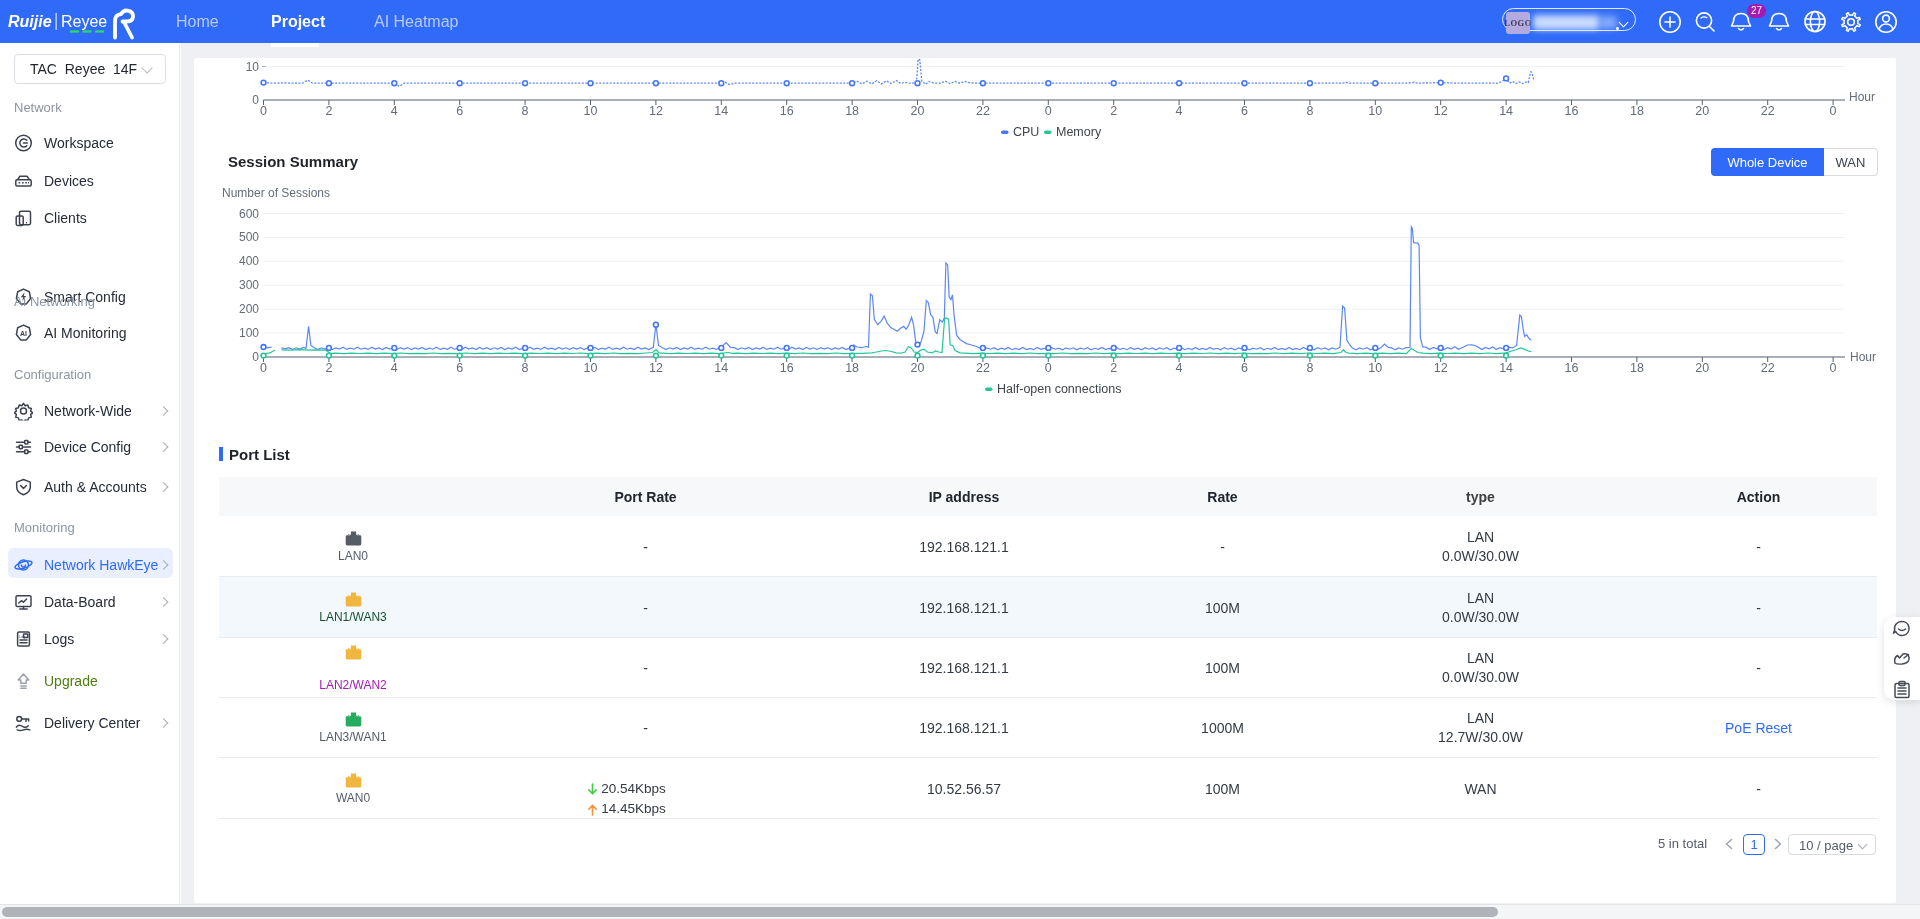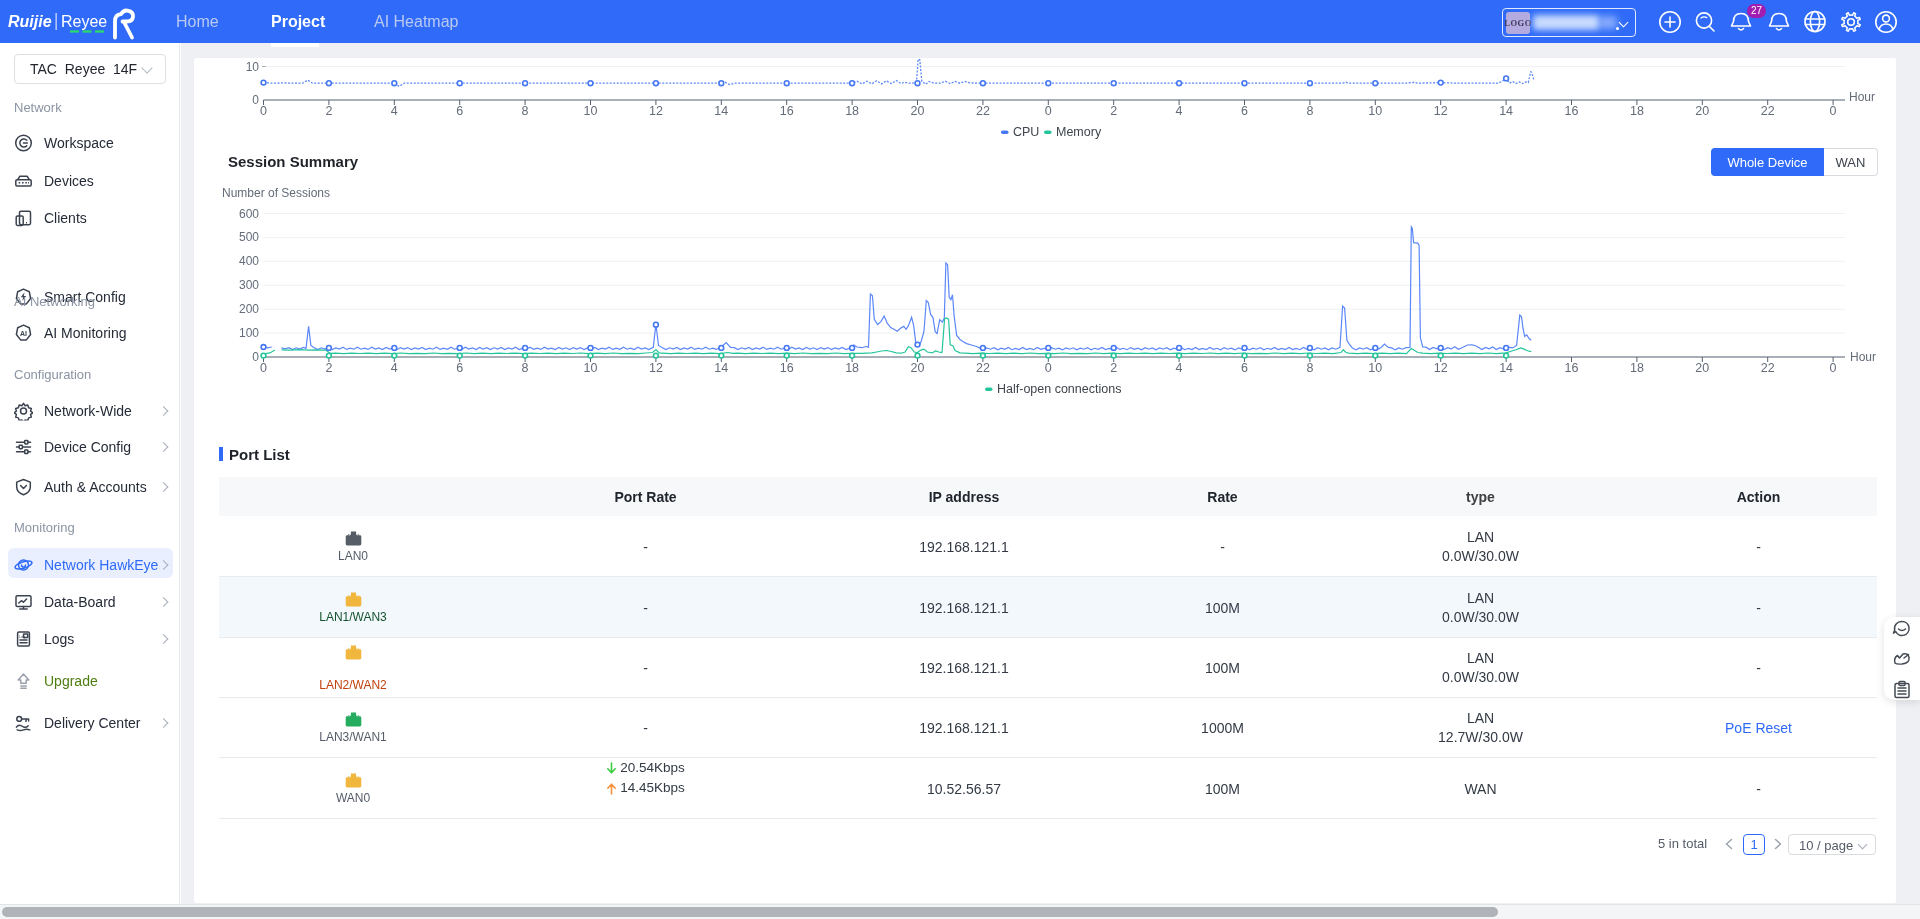--- a/index.html
+++ b/index.html
@@ -36,21 +36,21 @@
     <g fill="none" stroke="#ffffff" stroke-width="3.8" stroke-linecap="round" stroke-linejoin="round">
       <path d="M115 37.5 V21.5 Q115 14.5 121 14.2 Q123.5 9.5 128.5 10.8 Q133.5 12 133 16.8 Q132.5 21.5 127 21.5 L122.5 21.5"></path>
       <path d="M124 22 L132 37.5"></path>
     </g>
   </svg>
   <div class="tab" style="left:176px;">Home</div>
   <div class="tab" style="left:271px;color:#ffffff;font-weight:bold;">Project</div>
   <div class="tab" style="left:374px;">AI Heatmap</div>
   <div style="position:absolute;left:271px;top:43px;width:48px;height:4px;background:#ffffff;"></div>
 
-  <div style="position:absolute;left:1502px;top:8px;width:134px;height:29px;border:1px solid rgba(255,255,255,0.85);border-radius:4px;padding-left:12px;">
+  <div style="position:absolute;left:1502px;top:8px;width:134px;height:23px;border:1px solid rgba(255,255,255,0.85);border-radius:12px;padding-left:12px;">
     <div style="position:absolute;left:3px;top:2.5px;width:24px;height:22px;background:#b3abdf;border-radius:3px;color:#40395e;font-size:8.5px;font-weight:bold;font-family:'Liberation Serif',serif;display:flex;align-items:center;justify-content:center;letter-spacing:0.5px;">LOGO</div>
     <div style="position:absolute;left:30px;top:6px;width:66px;height:15px;background:rgba(228,238,255,0.85);border-radius:2px;filter:blur(3px);"></div>
     <div style="position:absolute;left:96px;top:7px;width:18px;height:13px;background:rgba(205,223,255,0.55);border-radius:2px;filter:blur(3.5px);"></div>
     <div style="position:absolute;left:113px;top:18px;width:3px;height:3px;background:#fff;border-radius:50%;"></div>
     <div style="position:absolute;right:8px;top:10px;width:7px;height:7px;border-right:1.4px solid #fff;border-bottom:1.4px solid #fff;transform:rotate(45deg);"></div>
   </div>
 
   <svg width="260" height="43" style="position:absolute;left:1655px;top:0" fill="none" stroke="#ffffff" stroke-width="1.6" stroke-linecap="round" stroke-linejoin="round">
     <circle cx="15" cy="22" r="10.2"></circle>
     <line x1="15" y1="17" x2="15" y2="27"></line>
@@ -433,21 +433,21 @@
 <div class="cell" style="left:804px;top:577px;width:320px;height:61px;font-size:14px;color:#333a44;">192.168.121.1</div>
 <div class="cell" style="left:1124px;top:577px;width:197px;height:61px;font-size:14px;color:#333a44;">100M</div>
 <div class="cell" style="left:1321px;top:577px;width:319px;height:61px;font-size:14px;color:#333a44;line-height:19px;">LAN<br>0.0W/30.0W</div>
 <div class="cell" style="left:1640px;top:577px;width:237px;height:61px;font-size:14px;color:#333a44;">-</div>
 <div style="position:absolute;left:219px;top:697px;width:1658px;height:1px;background:#e9ecef;"></div>
 <div style="position:absolute;left:219px;top:638px;width:268px;height:60px;display:flex;flex-direction:column;align-items:center;justify-content:center;">
     <svg width="17" height="15" viewBox="0 0 17 15">
       <path d="M5.2 4.3 L5.9 3.1 V0.4 H11.1 V3.1 L11.8 4.3 H14.9 A1.4 1.4 0 0 1 16.3 5.7 V13 A1.4 1.4 0 0 1 14.9 14.4 H2.1 A1.4 1.4 0 0 1 0.7 13 V5.7 A1.4 1.4 0 0 1 2.1 4.3 Z" fill="#f0b63e"></path>
       <path d="M3.1 4.3 L4.1 3.1 M13.9 4.3 L12.9 3.1" stroke="#f0b63e" stroke-width="1"></path>
     </svg>
-    <div style="font-size:12px;color:#c2410c;margin-top:18px;">LAN2/WAN2</div>
+    <div style="font-size:12px;color:#a21caf;margin-top:18px;">LAN2/WAN2</div>
   </div>
 <div class="cell" style="left:487px;top:638px;width:317px;height:60px;font-size:14px;color:#333a44;">-</div>
 <div class="cell" style="left:804px;top:638px;width:320px;height:60px;font-size:14px;color:#333a44;">192.168.121.1</div>
 <div class="cell" style="left:1124px;top:638px;width:197px;height:60px;font-size:14px;color:#333a44;">100M</div>
 <div class="cell" style="left:1321px;top:638px;width:319px;height:60px;font-size:14px;color:#333a44;line-height:19px;">LAN<br>0.0W/30.0W</div>
 <div class="cell" style="left:1640px;top:638px;width:237px;height:60px;font-size:14px;color:#333a44;">-</div>
 <div style="position:absolute;left:219px;top:757px;width:1658px;height:1px;background:#e9ecef;"></div>
 <div style="position:absolute;left:219px;top:698px;width:268px;height:60px;display:flex;flex-direction:column;align-items:center;justify-content:center;">
     <svg width="17" height="15" viewBox="0 0 17 15">
       <path d="M5.2 4.3 L5.9 3.1 V0.4 H11.1 V3.1 L11.8 4.3 H14.9 A1.4 1.4 0 0 1 16.3 5.7 V13 A1.4 1.4 0 0 1 14.9 14.4 H2.1 A1.4 1.4 0 0 1 0.7 13 V5.7 A1.4 1.4 0 0 1 2.1 4.3 Z" fill="#26ac5f"></path>
@@ -461,21 +461,21 @@
 <div class="cell" style="left:1321px;top:698px;width:319px;height:60px;font-size:14px;color:#333a44;line-height:19px;">LAN<br>12.7W/30.0W</div>
 <div class="cell" style="left:1640px;top:698px;width:237px;height:60px;font-size:14px;color:#2f6bf8;">PoE Reset</div>
 <div style="position:absolute;left:219px;top:818px;width:1658px;height:1px;background:#e9ecef;"></div>
 <div style="position:absolute;left:219px;top:758px;width:268px;height:61px;display:flex;flex-direction:column;align-items:center;justify-content:center;">
     <svg width="17" height="15" viewBox="0 0 17 15">
       <path d="M5.2 4.3 L5.9 3.1 V0.4 H11.1 V3.1 L11.8 4.3 H14.9 A1.4 1.4 0 0 1 16.3 5.7 V13 A1.4 1.4 0 0 1 14.9 14.4 H2.1 A1.4 1.4 0 0 1 0.7 13 V5.7 A1.4 1.4 0 0 1 2.1 4.3 Z" fill="#f0b63e"></path>
       <path d="M3.1 4.3 L4.1 3.1 M13.9 4.3 L12.9 3.1" stroke="#f0b63e" stroke-width="1"></path>
     </svg>
     <div style="font-size:12px;color:#555c68;margin-top:3px;">WAN0</div>
   </div>
-<div style="position:absolute;left:487px;top:758px;width:317px;height:61px;display:flex;align-items:flex-start;justify-content:center;">
+<div style="position:absolute;left:468px;top:758px;width:317px;height:61px;display:flex;align-items:flex-end;justify-content:center;">
     <div style="font-size:13.5px;color:#333a44;line-height:20px;text-align:left;">
       <div style="display:flex;align-items:center;"><svg width="11" height="13" style="margin-right:3px">
           <path d="M5.5 1 V10 M1.8 6.8 L5.5 10.8 L9.2 6.8" fill="none" stroke="#3ecc41" stroke-width="1.6" stroke-linecap="round" stroke-linejoin="round"></path>
         </svg>20.54Kbps</div>
       <div style="display:flex;align-items:center;"><svg width="11" height="13" style="margin-right:3px">
           <path d="M5.5 12 V3 M1.8 6.2 L5.5 2.2 L9.2 6.2" fill="none" stroke="#f7923c" stroke-width="1.6" stroke-linecap="round" stroke-linejoin="round"></path>
         </svg>14.45Kbps</div>
     </div>
   </div>
 <div class="cell" style="left:804px;top:758px;width:320px;height:61px;font-size:14px;color:#333a44;">10.52.56.57</div>

